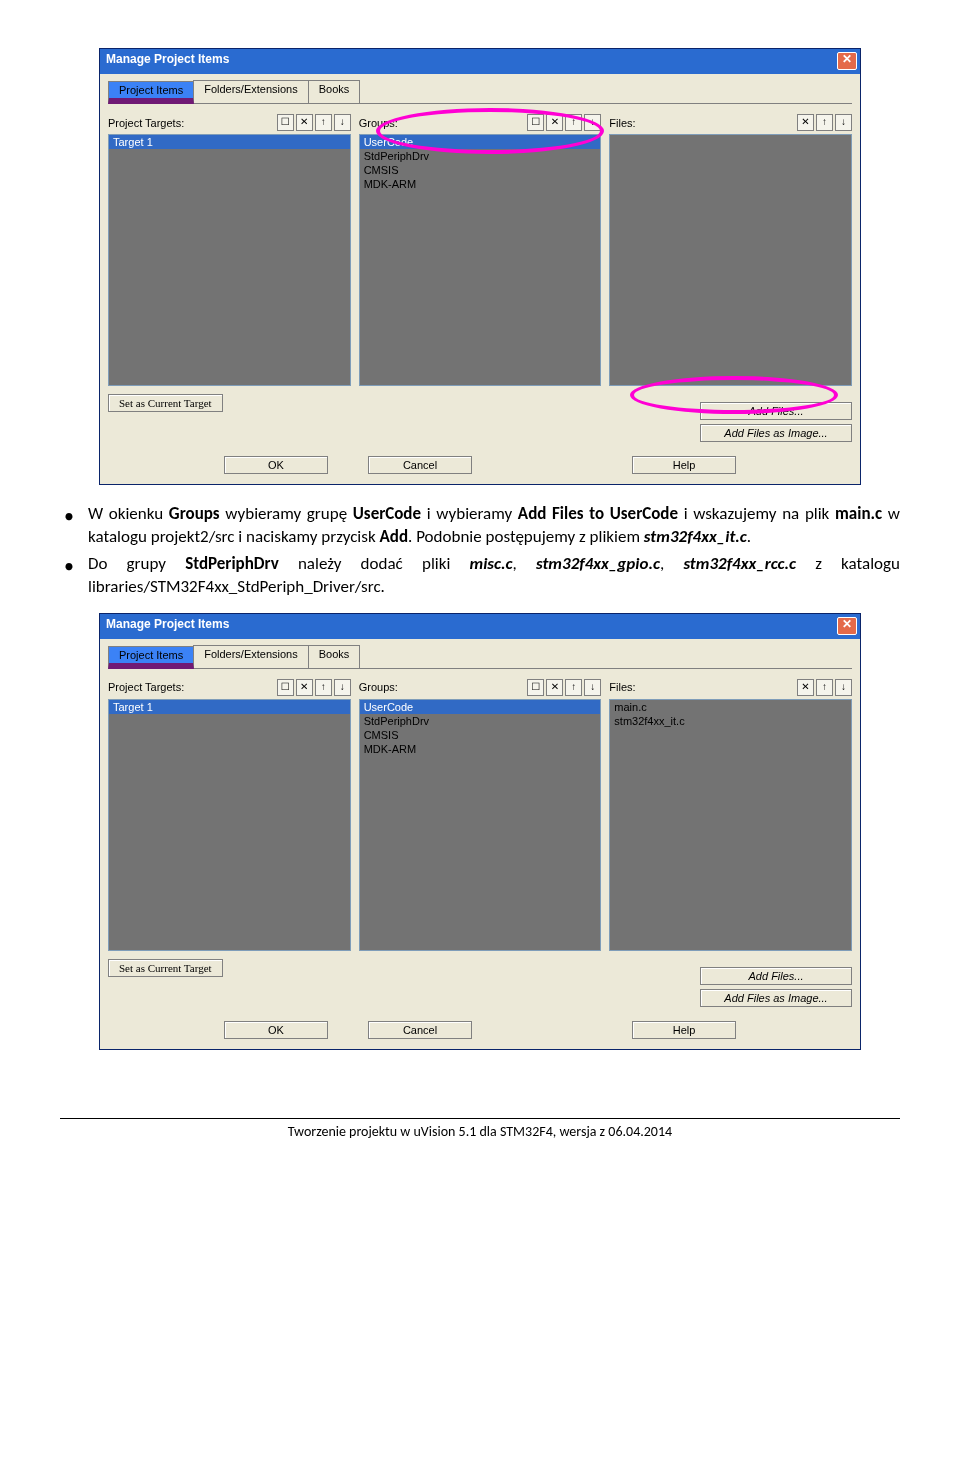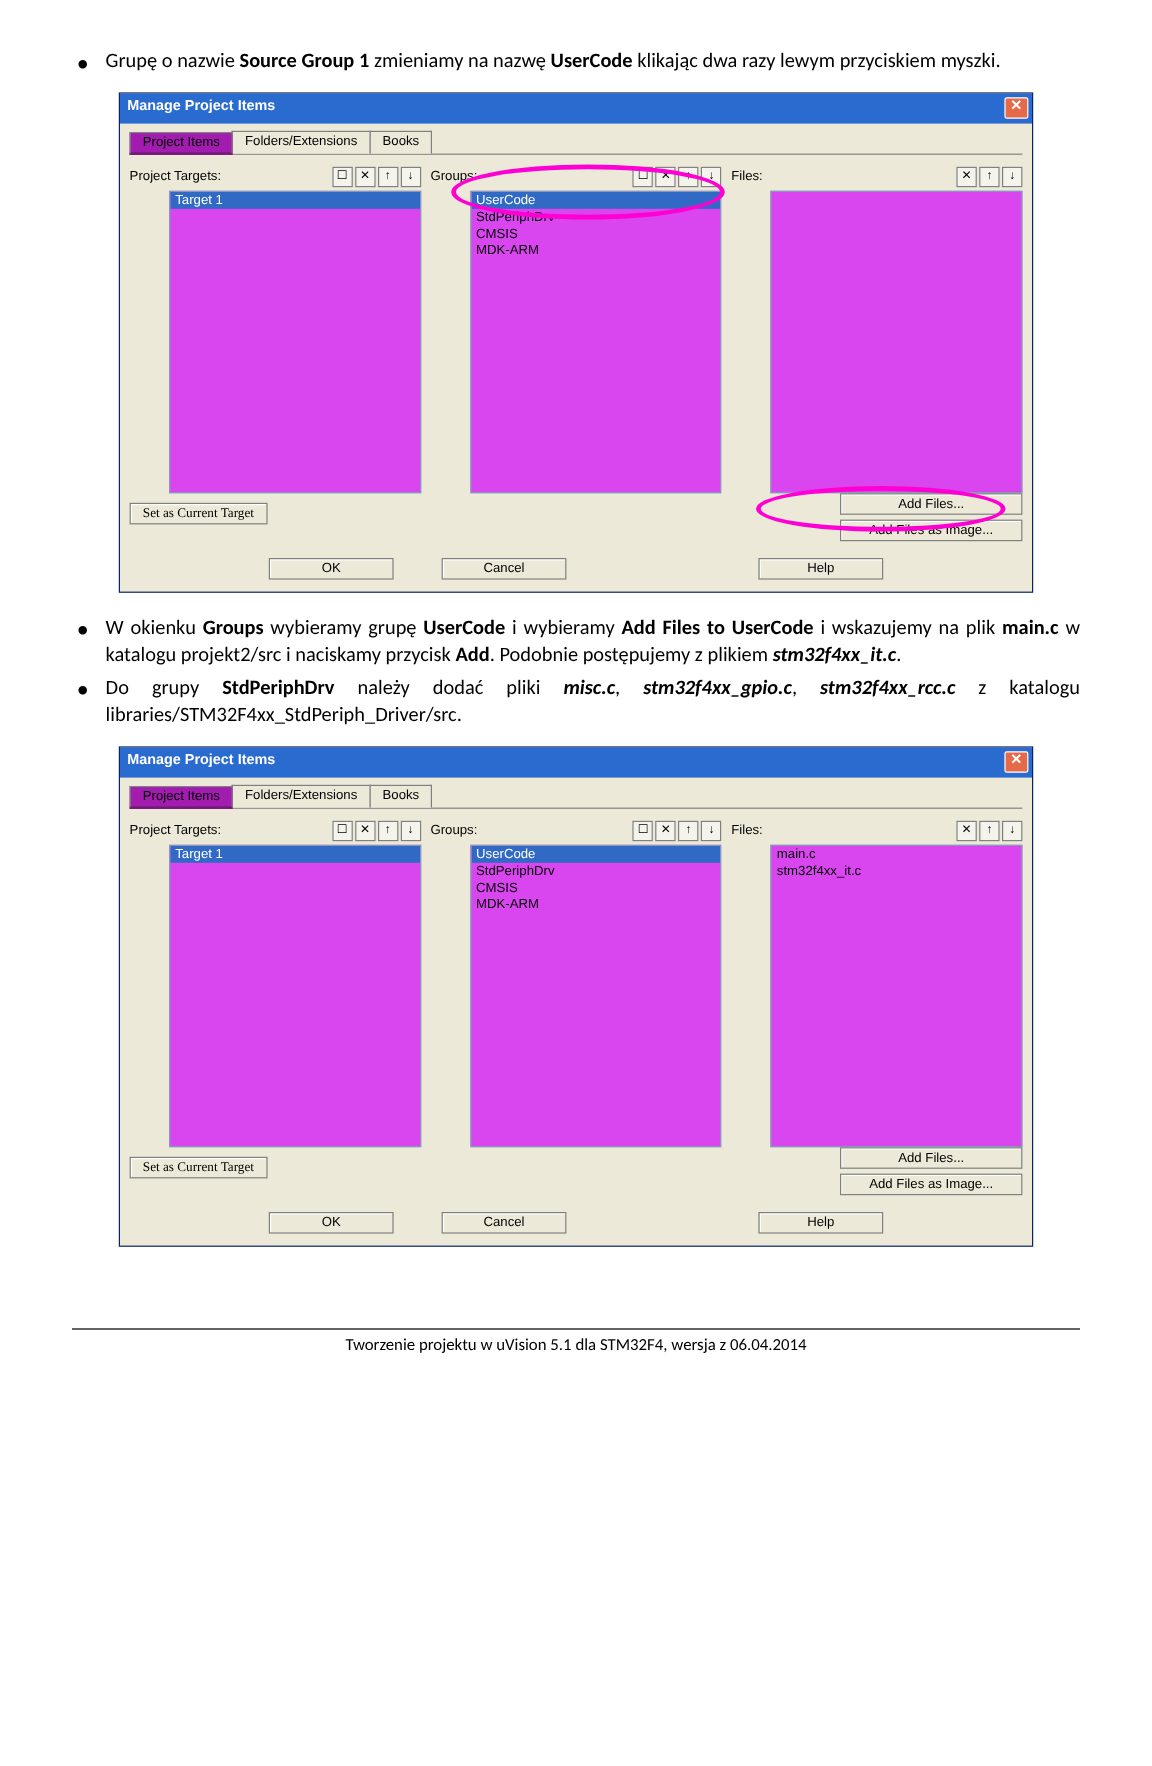--- a/index.html
+++ b/index.html
@@ -75,44 +75,43 @@
   .tabrow { display: flex; border-bottom: 1px solid #808080; margin-bottom: 10px;}
   .tab {
     padding: 2px 10px;
     border: 1px solid #808080;
     border-bottom: none;
     background: #ece9d8;
     margin-right: -1px;
     font-size: 11px;
   }
   .tab.active {
-    background: #a21caf;
-    border-bottom: 2px solid #701a75;
+    background: #3b82f6;
+    border-bottom: 6px solid #701a75;
     position: relative; top: 1px;
   }
   .cols {
     display: flex;
     gap: 8px;
   }
   .col { flex: 1; display: flex; flex-direction: column; }
   .col-hdr { display: flex; align-items: center; justify-content: space-between; margin-bottom: 3px;}
   .col-hdr .lbl { font-size: 11px; }
   .tbicons { display: flex; gap: 2px; }
   .tbicon {
     width: 15px; height: 15px;
     border: 1px solid #808080;
     background: #f5f4ec;
     font-size: 10px; line-height: 13px; text-align: center;
   }
   .listbox {
     border: 1px solid #7f9db9;
-    background: #d946ef;
+    background: #737373;
     height: 250px;
     overflow: hidden;
-    margin-left: 33px;
   }
   .listitem {
     font-size: 11px;
     padding: 0 4px;
     line-height: 14px;
     white-space: nowrap;
   }
   .listitem.sel {
     background: #316ac5;
     color: #fff;
@@ -121,45 +120,40 @@
     display: inline-block;
     min-width: 82px;
     padding: 2px 10px;
     border: 1px solid #808080;
     background: #ece9d8;
     box-shadow: inset 1px 1px 0 #fff;
     font-size: 11px;
     text-align: center;
   }
   .btnrow-left { margin-top: 8px; font-family: Liberation Serif, serif; }
-  .btnrow-right { margin-top: 0; text-align: right; display:flex; flex-direction:column; align-items:flex-end; gap:4px;}
+  .btnrow-right { margin-top: 16px; text-align: right; display:flex; flex-direction:column; align-items:flex-end; gap:4px;font-style:italic;}
   .btnrow-bottom { margin-top: 14px; display: flex; justify-content: center; gap: 40px; }
   .btnrow-bottom .help { margin-left: 120px;}
 
   
   .annot {
     position: absolute;
     border: 4px solid #ff00d4;
     border-radius: 50%;
     pointer-events: none;
   }
 
   .footer-rule { border-top: 1px solid #000; margin: 30px 60px 4px 60px;}
   .footer { text-align: center; font-size: 14px; padding-bottom: 18px;}
 </style>
 </head>
 <body>
 
 <div class="page">
 
-<ul class="doc-list">
-  <li>
-    <span>Grupę o nazwie </span><span class="b">Source Group 1</span><span> zmieniamy na nazwę </span><span class="b">UserCode</span><span> klikając dwa razy lewym przyciskiem myszki.</span>
-  </li>
-</ul>
 
 <div class="win-dialog">
   <div class="win-titlebar">
     <span>Manage Project Items</span>
     <span class="win-close">✕</span>
   </div>
   <div class="win-body">
     <div class="tabrow">
       <div class="tab active">Project Items</div>
       <div class="tab">Folders/Extensions</div>

